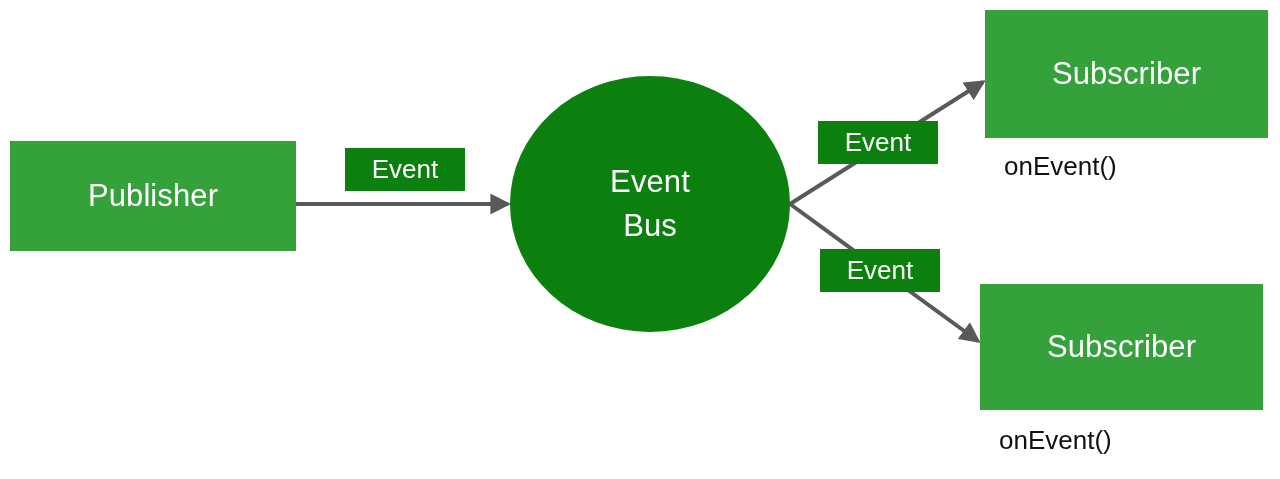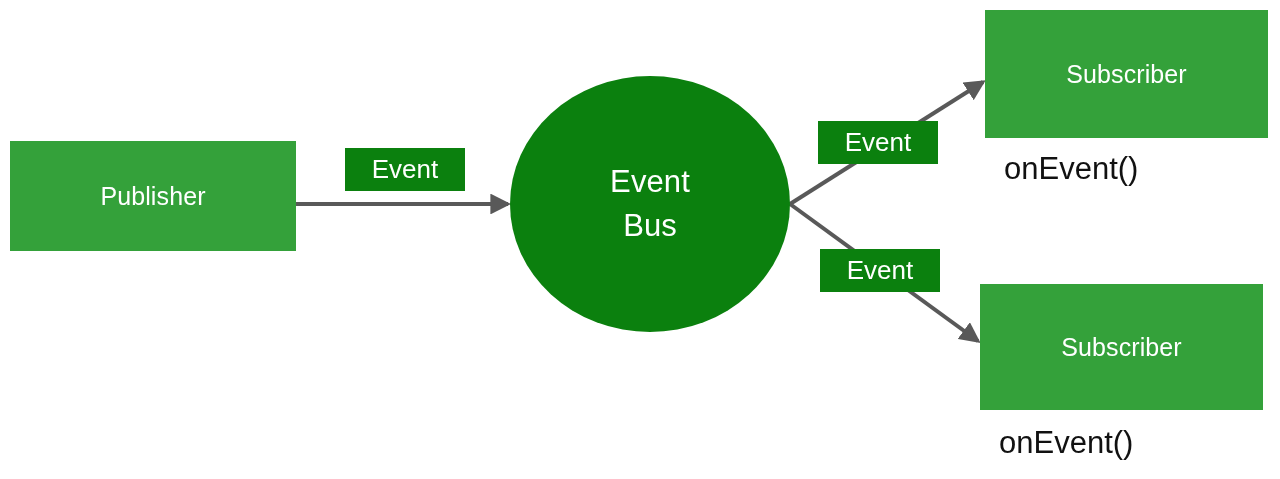--- a/index.html
+++ b/index.html
@@ -30,21 +30,21 @@
     align-items: center;
     justify-content: center;
     box-sizing: border-box;
     color: #ffffff;
     font-family: "Liberation Sans", sans-serif;
     font-weight: 400;
     letter-spacing: 0.1px;
   }
   .node-box {
     background: #34A13A;
-    font-size: 25px;
+    font-size: 31px;
   }
   .node-circle {
     background: #0B800E;
     border-radius: 50%;
     flex-direction: column;
     font-size: 31px;
     line-height: 1.42;
   }
   .node-circle .line {
     display: block;
@@ -56,21 +56,21 @@
     display: flex;
     align-items: center;
     justify-content: center;
     font-size: 26px;
     font-family: "Liberation Sans", sans-serif;
     box-sizing: border-box;
   }
   .caption {
     position: absolute;
     color: #111111;
-    font-size: 31px;
+    font-size: 26px;
     font-family: "Liberation Sans", sans-serif;
     white-space: nowrap;
   }
 </style>
 </head>
 <body>
 
 <div id="canvas">
 
   <svg class="edges" viewBox="0 0 1280 479" xmlns="http://www.w3.org/2000/svg">

